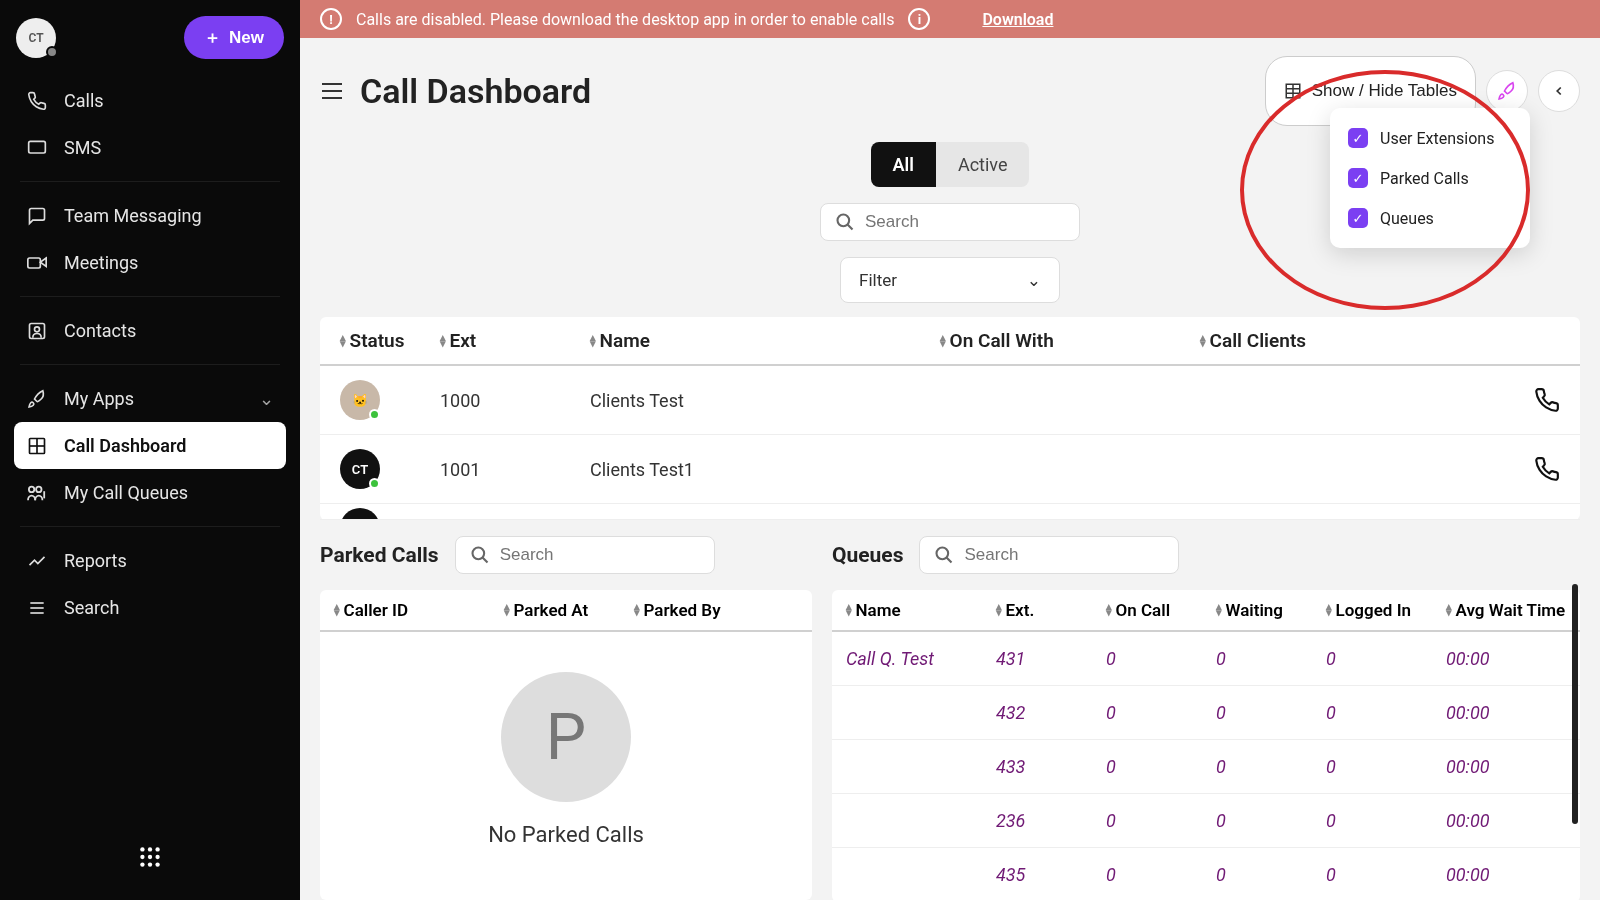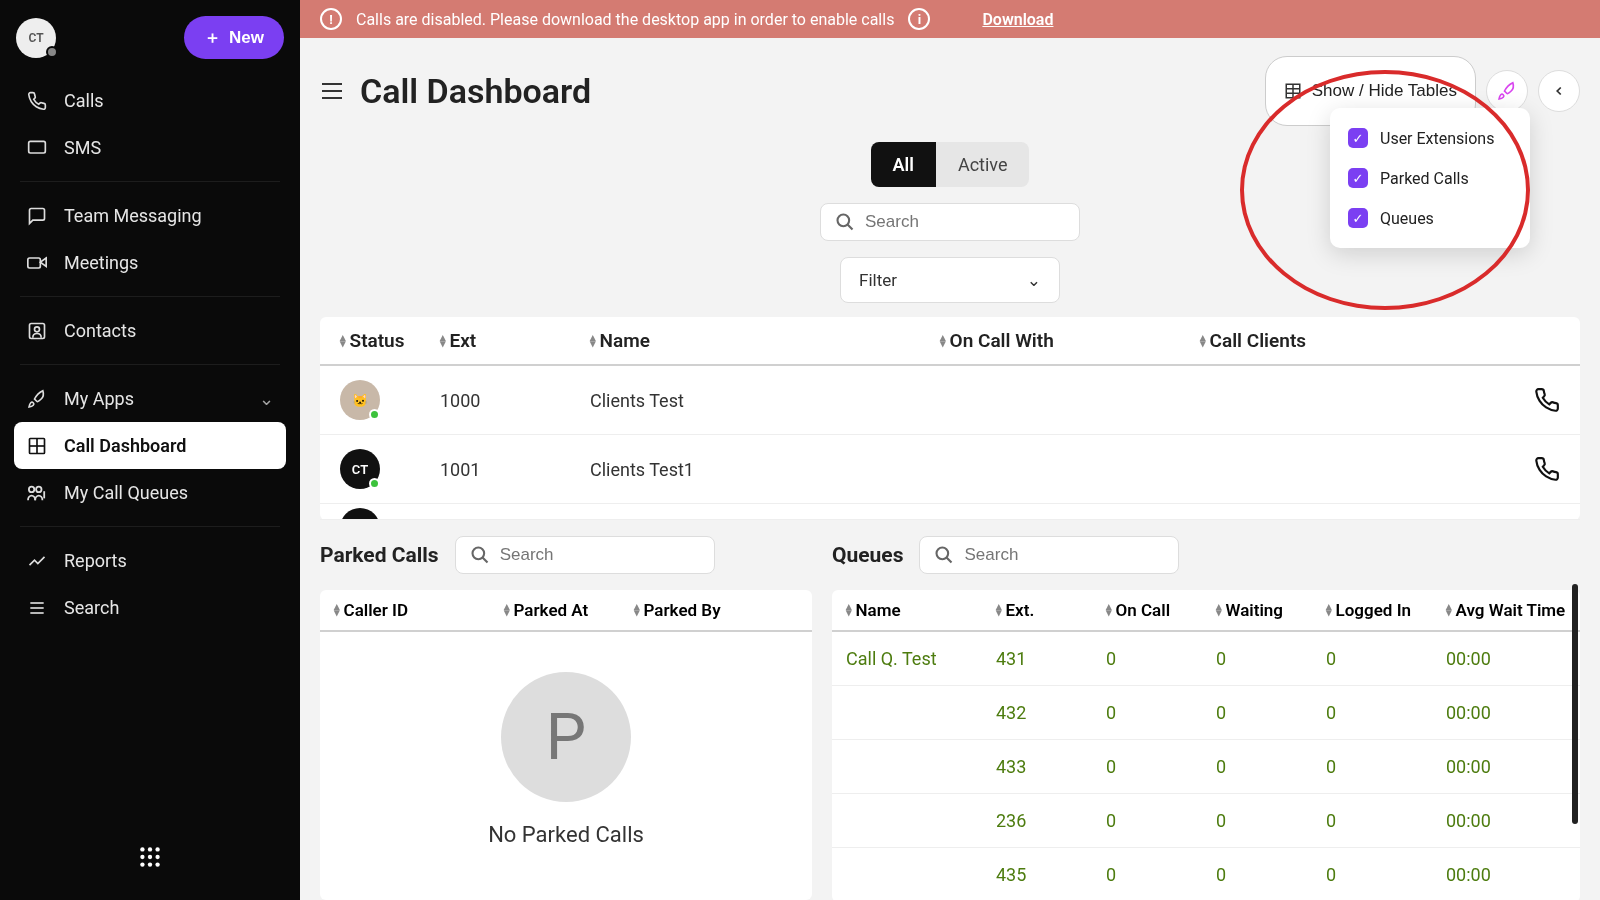--- a/index.html
+++ b/index.html
@@ -63,21 +63,21 @@
 .panel { flex:1; }
 .panel-head { display:flex; align-items:center; gap:16px; margin-bottom:16px;}
 .panel-title { font-size:21px; font-weight:700; color:#222;}
 .panel-search { display:flex; align-items:center; background:#fff; border:1px solid #ddd; border-radius:8px; padding:8px 14px; gap:10px; width:260px;}
 .panel-search input { border:none; outline:none; font-size:17px; width:100%;}
 
 .ptable { background:#fff; border-radius:6px; min-height:310px;}
 .pthead { display:grid; padding:10px 14px; border-bottom:2px solid #d0d0d0; font-size:17px; font-weight:600;}
 .parked-cols { grid-template-columns: 170px 130px 130px;}
 .queue-cols { grid-template-columns: 150px 110px 110px 110px 120px 120px;}
-.prow { display:grid; padding:16px 14px; border-bottom:1px solid #eee; font-size:18px; color:#4d7c0f;}
+.prow { display:grid; padding:16px 14px; border-bottom:1px solid #eee; font-size:18px; color:#701a75;font-style:italic;}
 .empty { text-align:center; padding:40px 0;}
 .empty-circle{ width:130px; height:130px; border-radius:50%; background:#ddd; margin:0 auto 20px; display:flex; align-items:center; justify-content:center; font-size:64px; color:#777;}
 .empty-text{ font-size:22px; color:#333;}
 .queues-panel { position:relative;}
 .scroll-thumb { position:absolute; right:2px; top:48px; width:6px; height:240px; background:#222; border-radius:3px;}
 
 svg { display:block; }
 </style>
 </head>
 <body>

